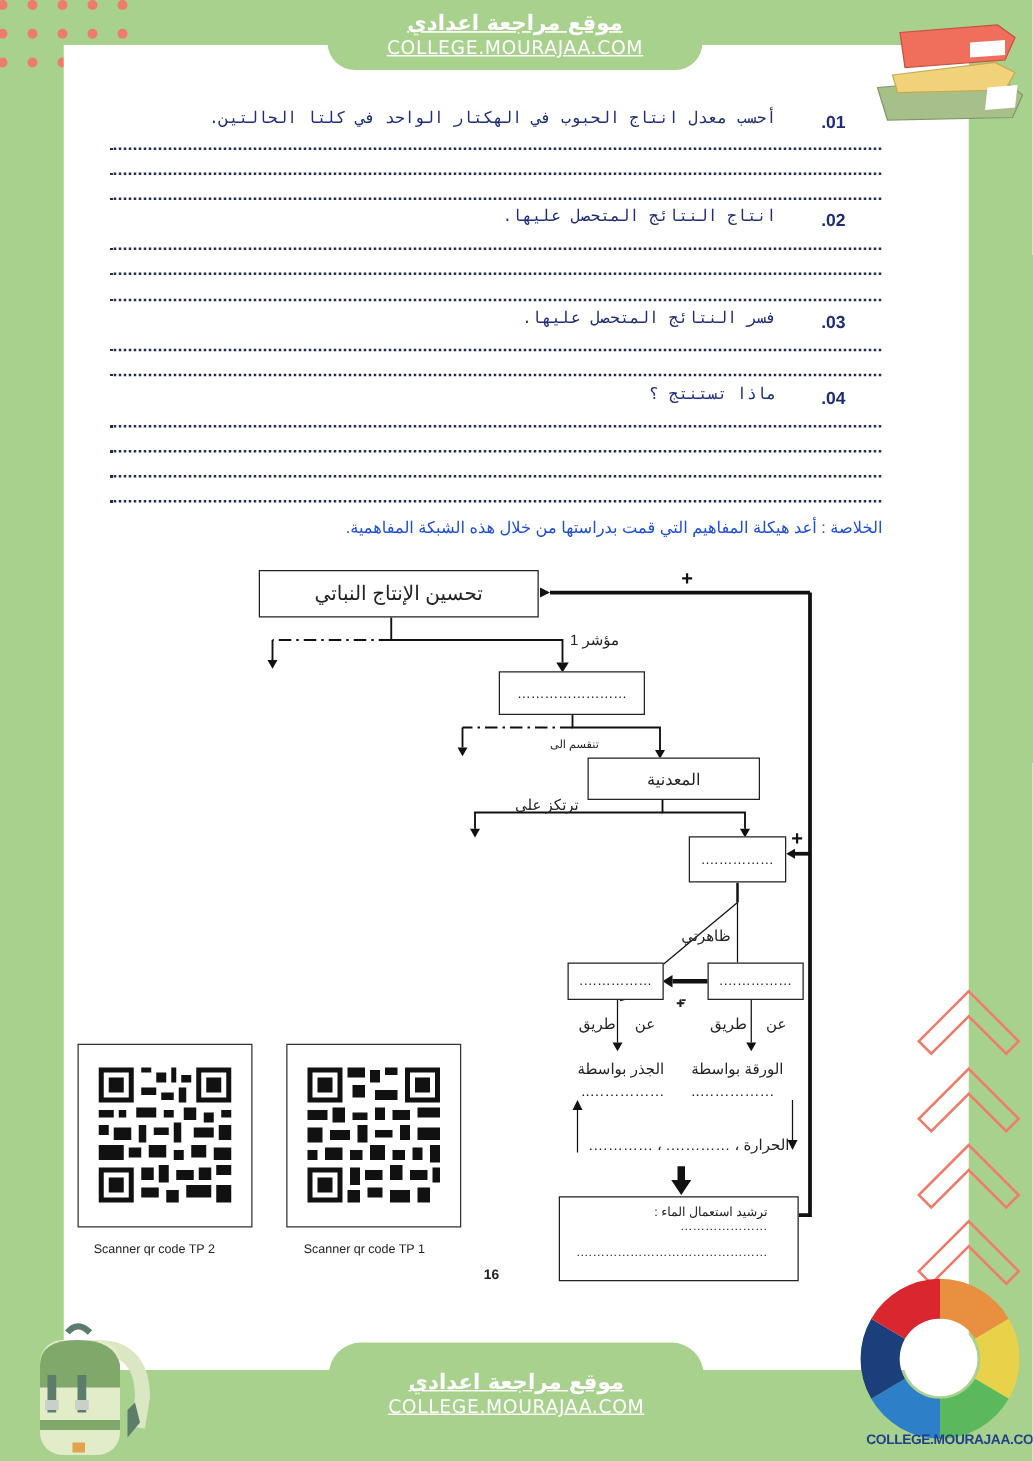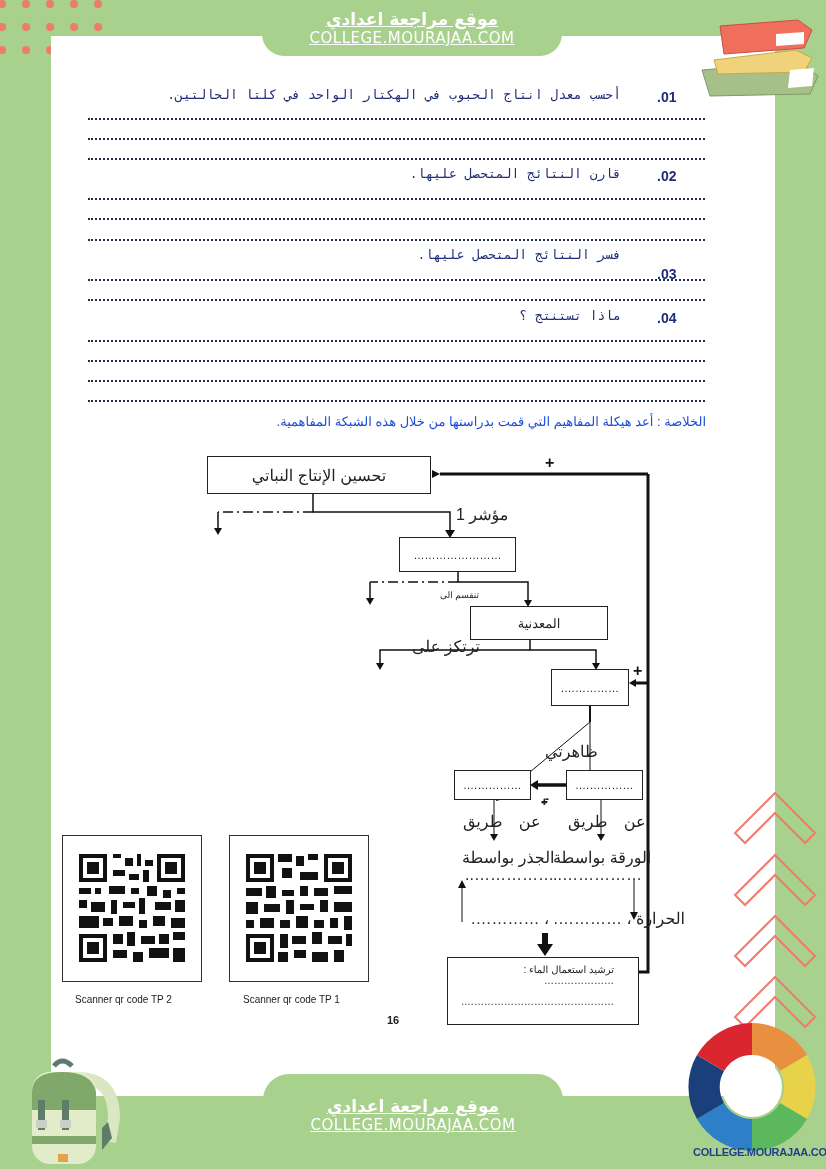--- a/index.html
+++ b/index.html
@@ -9,21 +9,21 @@
   .banner { position:absolute; background:#a9d18e; color:#fff; text-align:center;text-decoration:underline; }
   .banner .ar { font-size:17px; font-weight:bold; text-decoration:underline; line-height:20px; }
   .banner .en { font-size:15px; letter-spacing:0.5px; text-decoration:underline; line-height:18px; }
   .banner-top { left:262px; top:0; width:300px; height:56px; border-radius:0 0 22px 22px; padding-top:9px; box-sizing:border-box; }
   .banner-bot { left:263px; top:1074px; width:300px; height:95px; border-radius:26px 26px 0 0; padding-top:22px; box-sizing:border-box; }
   .q-row { position:absolute; right:118px; font-family:Liberation Mono, monospace; font-size:13px; color:#1f2d78; direction:rtl; }
   .q-num { position:absolute; left:657px; font-family:"Liberation Sans", sans-serif; font-weight:bold; font-size:14px; color:#1f2d78; }
   .dots-line { position:absolute; left:88px; width:617px; height:0; border-top:2px dotted #1f2d50; }
   .conclusion { position:absolute; right:120px; top:414px; font-family:"Liberation Sans", sans-serif; font-size:13px; color:#1d4ed8; direction:rtl;margin-left:35px; }
   .box { position:absolute; background:#fff; border:1.5px solid #222; box-sizing:border-box; display:flex; align-items:center; justify-content:center; font-family:"Liberation Sans", sans-serif; color:#222; direction:rtl; }
-  .lbl { position:absolute; font-family:"Liberation Sans", sans-serif; font-size:16px; color:#222; direction:rtl; white-space:nowrap; }
+  .lbl { position:absolute; font-family:"Liberation Sans", sans-serif; font-size:12px; color:#222; direction:rtl; white-space:nowrap; }
   .qr-card { position:absolute; width:140px; height:147px; border:1.2px solid #333; box-sizing:border-box; background:#fff; }
   .qr-cap { position:absolute; font-family:"Liberation Sans", sans-serif; font-size:10px; color:#222; }
   .pagenum { position:absolute; left:387px; top:1014px; font-family:"Liberation Sans", sans-serif; font-weight:bold; font-size:11px; color:#222; }
   svg.overlay { position:absolute; left:0; top:0; }
 </style>
 </head>
 <body>
 
 <div>
   <div class="dot" style="left:-2px;top:0px"></div>
@@ -61,26 +61,26 @@
 </svg>
 
 <div>
   <div class="q-num" style="top:89px">.01</div>
   <div class="q-row" style="top:87px;right:205px">أحسب معدل انتاج الحبوب في الهكتار الواحد في كلتا الحالتين.</div>
   <div class="dots-line" style="top:118px"></div>
   <div class="dots-line" style="top:138px"></div>
   <div class="dots-line" style="top:158px"></div>
 
   <div class="q-num" style="top:168px">.02</div>
-  <div class="q-row" style="top:166px;right:205px">قارن النتائج المتحصل عليها.</div>
+  <div class="q-row" style="top:166px;right:205px">انتاج النتائج المتحصل عليها.</div>
   <div class="dots-line" style="top:198px"></div>
   <div class="dots-line" style="top:218px"></div>
   <div class="dots-line" style="top:239px"></div>
 
-  <div class="q-num" style="top:266px">.03</div>
+  <div class="q-num" style="top:249px">.03</div>
   <div class="q-row" style="top:247px;right:205px">فسر النتائج المتحصل عليها.</div>
   <div class="dots-line" style="top:279px"></div>
   <div class="dots-line" style="top:299px"></div>
 
   <div class="q-num" style="top:310px">.04</div>
   <div class="q-row" style="top:308px;right:205px">ماذا تستنتج ؟</div>
   <div class="dots-line" style="top:340px"></div>
   <div class="dots-line" style="top:360px"></div>
   <div class="dots-line" style="top:380px"></div>
   <div class="dots-line" style="top:400px"></div>

